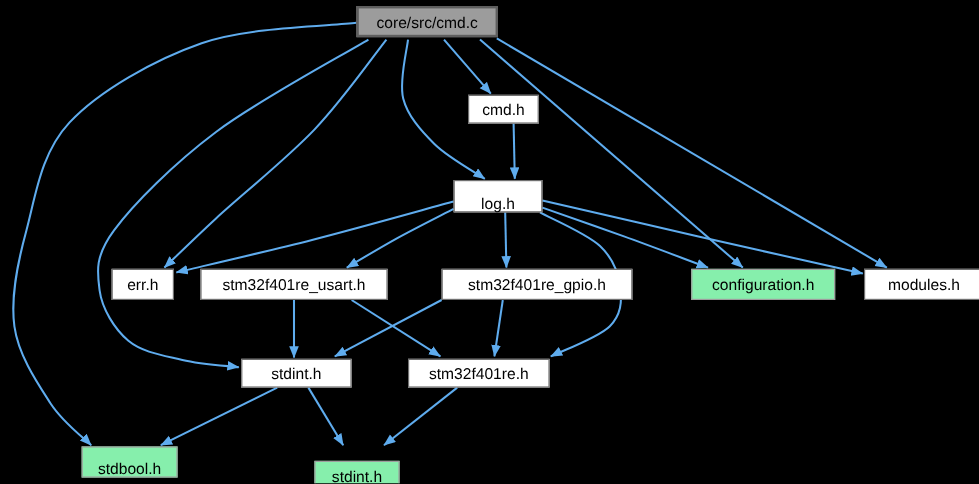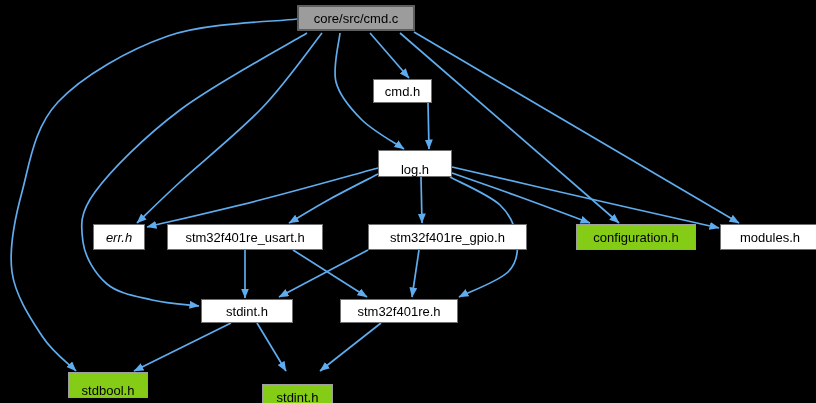--- a/index.html
+++ b/index.html
@@ -13,21 +13,21 @@
   .node{
     position:absolute;z-index:2;
     display:flex;align-items:center;justify-content:center;
     box-sizing:border-box;
     font-size:13px;line-height:1;
     white-space:nowrap;
     cursor:pointer;
   }
   .node.root{background:#9C9C9C;border:2px solid #5E5E5E;color:#000;}
   .node.plain{background:#FFFFFF;border:1px solid #707070;color:#000;}
-  .node.muted{background:#84cc16;border:1px solid #9E9E9E;color:#000;}
+  .node.muted{background:#86efac;border:1px solid #9E9E9E;color:#000;}
   .node span{pointer-events:none;}
 </style>
 </head>
 <body>
 
 <div id="stage" style="background: rgb(0, 0, 0);">
     <svg id="edges" width="816" height="403">
       <defs>
         <marker id="ah" markerUnits="userSpaceOnUse" markerWidth="11" markerHeight="9" refX="9.5" refY="4" orient="auto">
           <path d="M0,0 L10,4 L0,8 Z" fill="#5FACEE"></path>
@@ -51,27 +51,27 @@
       <path d="M293,250 L367,297" fill="none" stroke="#5FACEE" stroke-width="1.7" marker-end="url(#ah)"></path>
       <path d="M368,250 L279,297" fill="none" stroke="#5FACEE" stroke-width="1.7" marker-end="url(#ah)"></path>
       <path d="M419,250 L412,297" fill="none" stroke="#5FACEE" stroke-width="1.7" marker-end="url(#ah)"></path>
       <path d="M231,323 L134,371" fill="none" stroke="#5FACEE" stroke-width="1.7" marker-end="url(#ah)"></path>
       <path d="M257,323 L286,371" fill="none" stroke="#5FACEE" stroke-width="1.7" marker-end="url(#ah)"></path>
       <path d="M381,323 L320,371" fill="none" stroke="#5FACEE" stroke-width="1.7" marker-end="url(#ah)"></path>
     </svg>
     <div class="node root" style="left: 297px; top: 5px; width: 118px; height: 26px;">
       <span>core/src/cmd.c</span>
     </div>
-    <div class="node plain" style="left: 373px; top: 79px; width: 59px; height: 24px;">
+    <div class="node plain" style="left: 390px; top: 79px; width: 59px; height: 24px;">
       <span>cmd.h</span>
     </div>
     <div class="node plain" style="left: 378px; top: 150px; width: 74px; height: 27px; align-items: flex-end;">
       <span>log.h</span>
     </div>
-    <div class="node plain" style="left: 93px; top: 224px; width: 52px; height: 26px; font-style: italic;">
+    <div class="node plain" style="left: 93px; top: 224px; width: 52px; height: 26px;">
       <span>err.h</span>
     </div>
     <div class="node plain" style="left: 167px; top: 224px; width: 156px; height: 26px;">
       <span>stm32f401re_usart.h</span>
     </div>
     <div class="node plain" style="left: 343px; top: 224px; width: 159px; height: 26px; margin-left: 25px;">
       <span>stm32f401re_gpio.h</span>
     </div>
     <div class="node muted" style="left: 576px; top: 224px; width: 120px; height: 26px;">
       <span>configuration.h</span>

